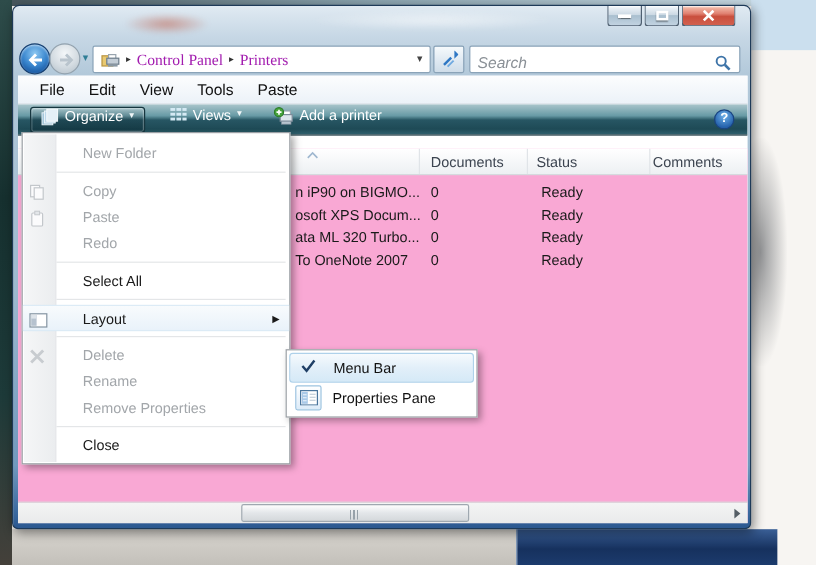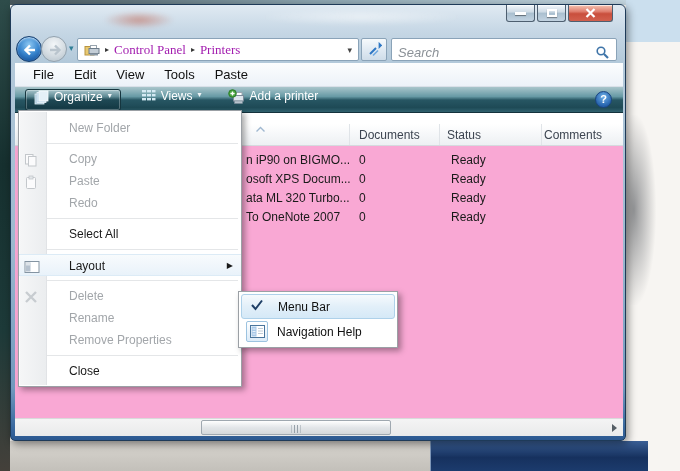--- a/index.html
+++ b/index.html
@@ -360,17 +360,17 @@
     </div>
     <div class="sub-item">
       <span class="np-box">
         <svg width="15" height="13" viewBox="0 0 15 13">
           <rect x="0.5" y="0.5" width="14" height="12" fill="#fff" stroke="#4a759c"></rect>
           <rect x="1.5" y="1.5" width="5" height="10" fill="#a9c9e8"></rect>
           <path d="M2.5 4 H5.5 M2.5 6.5 H5.5 M2.5 9 H5.5" stroke="#eef5fc" stroke-width="0.9"></path>
           <path d="M8 3.5 H13 M8 6 H13 M8 8.5 H13" stroke="#b9c6d2" stroke-width="0.9"></path>
         </svg>
       </span>
-      <span>Navigation Help</span>
+      <span>Properties Pane</span>
     </div>
   </div>
 
 </div>
 
 </body></html>

